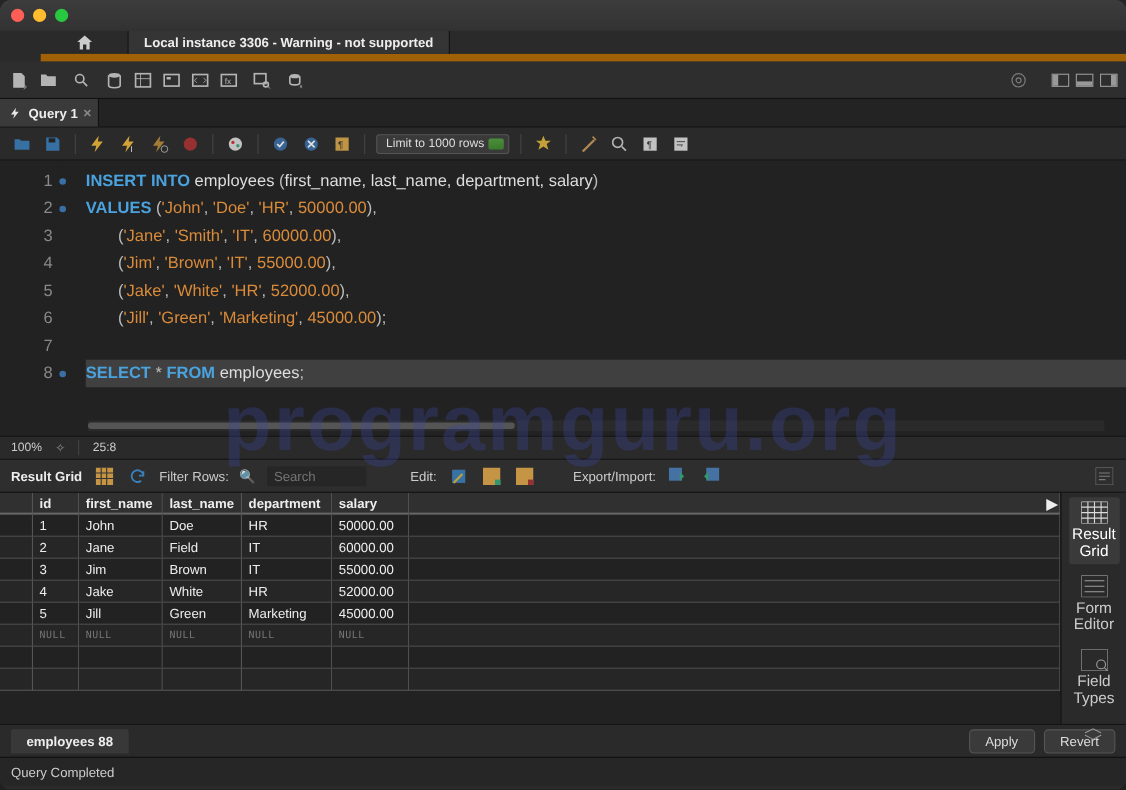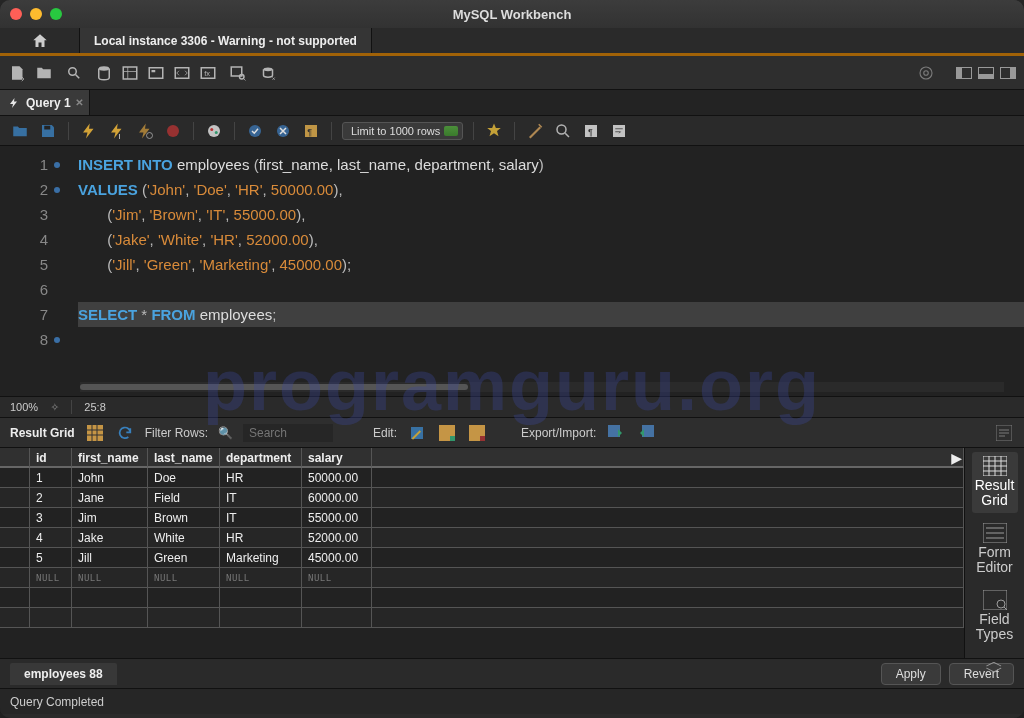--- a/index.html
+++ b/index.html
@@ -7,21 +7,21 @@
 .window { width: 1024px; height: 718px; background: #2a2a2a; border-radius: 10px; overflow: hidden; display: flex; flex-direction: column; box-shadow: 0 10px 40px rgba(0,0,0,.6); }
 
 
 .titlebar { height: 28px; background: linear-gradient(#3c3c3c,#323232); display: flex; align-items: center; padding: 0 10px; position: relative; }
 .traffic { display: flex; gap: 8px; }
 .dot { width: 12px; height: 12px; border-radius: 50%; }
 .dot.red{background:#ff5f57}.dot.yellow{background:#febc2e}.dot.green{background:#28c840}
 .titletext { position: absolute; left: 0; right: 0; text-align: center; font-size: 13px; font-weight: 600; color: #ddd; }
 
 
-.conntabs { height: 28px; background: #2a2a2a; display: flex; align-items: stretch; border-bottom: 3px solid #a16207; }
+.conntabs { height: 28px; background: #2a2a2a; display: flex; align-items: stretch; border-bottom: 7px solid #a16207; margin-left: 37px; }
 .hometab { width: 80px; display: flex; align-items: center; justify-content: center; border-right: 1px solid #111; }
 .conntab { padding: 0 14px; display: flex; align-items: center; font-size: 12px; font-weight: 600; color: #eee; background: #353535; border-right: 1px solid #111; }
 
 
 .maintoolbar { height: 34px; background: #2e2e2e; border-bottom: 1px solid #111; display: flex; align-items: center; padding: 0 8px; gap: 10px; position: relative; }
 .tb-group { display: flex; gap: 6px; align-items: center; }
 .tb-right { position: absolute; right: 8px; display: flex; align-items: center; gap: 6px; }
 .tb-icon { width: 20px; height: 20px; display: flex; align-items: center; justify-content: center; opacity: .85; }
 .panel-btn { width: 16px; height: 12px; border: 1.5px solid #999; display: inline-block; position: relative; }
 .panel-btn.left::before { content:""; position:absolute; left:0; top:0; bottom:0; width:5px; background:#999; }
@@ -103,21 +103,20 @@
 <body>
 
 <div class="window">
 
   <div class="titlebar">
     <div class="traffic">
       <div class="dot red"></div>
       <div class="dot yellow"></div>
       <div class="dot green"></div>
     </div>
-    <div class="titletext">MySQL Workbench</div>
   </div>
 
   <div class="conntabs">
     <div class="hometab">
       <svg class="ico" viewBox="0 0 24 24" fill="#ccc">
           <path d="M12 3l9 8h-3v9h-4v-6H10v6H6v-9H3z"></path>
         </svg>
     </div>
     <div class="conntab">
       <span>Local instance 3306 - Warning - not supported</span>
@@ -329,20 +328,21 @@
         <div class="ln">3</div>
         <div class="ln">4</div>
         <div class="ln">5</div>
         <div class="ln">6</div>
         <div class="ln">7</div>
         <div class="ln">8<span class="bp"></span></div>
       </div>
     <div class="code">
       <div class="row"><span class="kw">INSERT</span> <span class="kw">INTO</span> <span class="id">employees</span> <span class="pn">(</span><span class="id">first_name, last_name, department, salary</span><span class="pn">)</span></div>
       <div class="row"><span class="kw">VALUES</span> <span class="pn">(</span><span class="str">'John'</span><span class="pn">, </span><span class="str">'Doe'</span><span class="pn">, </span><span class="str">'HR'</span><span class="pn">, </span><span class="num">50000.00</span><span class="pn">),</span></div>
+      <div class="row">       <span class="pn">(</span><span class="str">'Jane'</span><span class="pn">, </span><span class="str">'Smith'</span><span class="pn">, </span><span class="str">'IT'</span><span class="pn">, </span><span class="num">60000.00</span><span class="pn">),</span></div>
       <div class="row">       <span class="pn">(</span><span class="str">'Jim'</span><span class="pn">, </span><span class="str">'Brown'</span><span class="pn">, </span><span class="str">'IT'</span><span class="pn">, </span><span class="num">55000.00</span><span class="pn">),</span></div>
       <div class="row">       <span class="pn">(</span><span class="str">'Jake'</span><span class="pn">, </span><span class="str">'White'</span><span class="pn">, </span><span class="str">'HR'</span><span class="pn">, </span><span class="num">52000.00</span><span class="pn">),</span></div>
       <div class="row">       <span class="pn">(</span><span class="str">'Jill'</span><span class="pn">, </span><span class="str">'Green'</span><span class="pn">, </span><span class="str">'Marketing'</span><span class="pn">, </span><span class="num">45000.00</span><span class="pn">);</span></div>
       <div class="row"></div>
       <div class="row sel"><span class="kw">SELECT</span> <span class="pn">*</span> <span class="kw">FROM</span> <span class="id">employees</span><span class="pn">;</span></div>
     </div>
     <div class="hscroll">
         <div class="thumb"></div>
       </div>
   </div>

